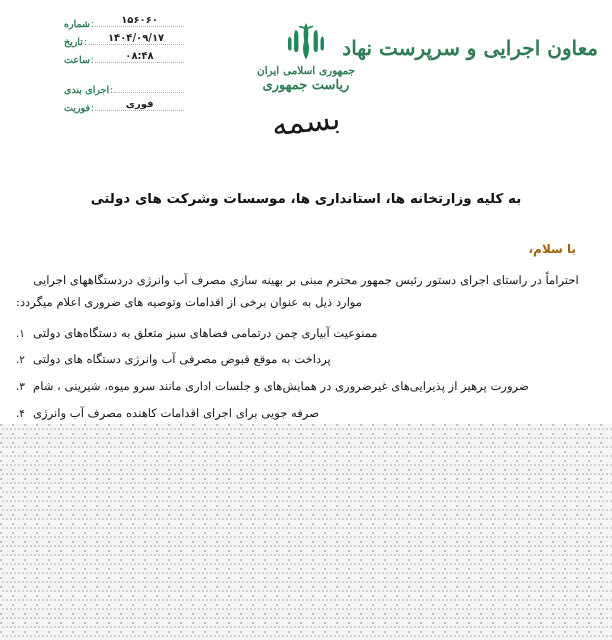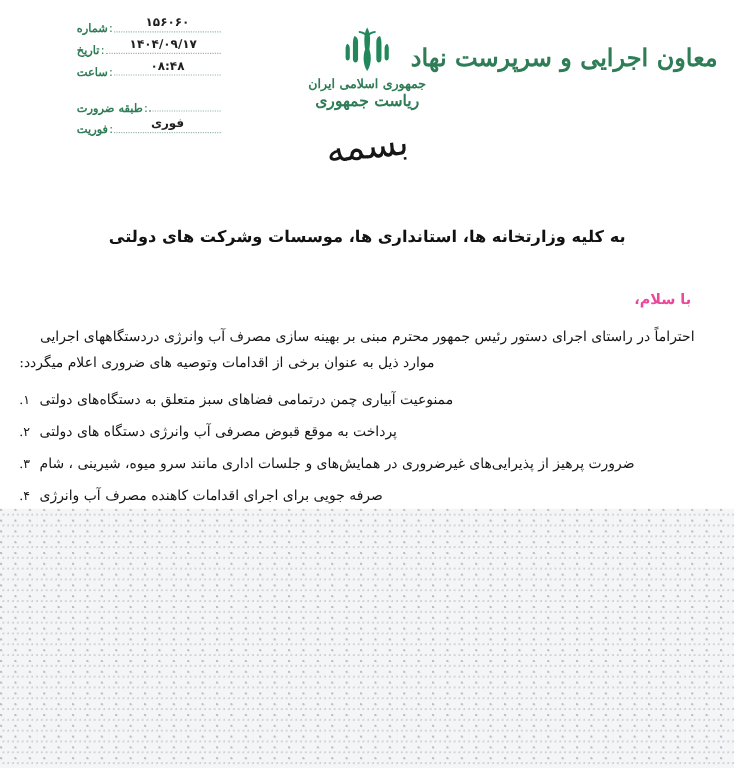--- a/index.html
+++ b/index.html
@@ -175,21 +175,21 @@
     color: #121212;
     letter-spacing: -0.2px;
   }
 
   .salutation {
     margin: 36px 36px 0 0;
     text-align: right;
     font-family: "DejaVu Sans", "Liberation Sans", sans-serif;
     font-size: 12px;
     font-weight: 700;
-    color: #ec4899;
+    color: #a16207;
   }
 
   .para {
     margin: 14px 16px 0 16px;
     text-align: justify;
     text-align-last: center;
     font-family: "DejaVu Serif", "Liberation Serif", serif;
     font-size: 11.6px;
     line-height: 1.75;
     color: #141414;
@@ -279,21 +279,21 @@
 
       <div class="reg-row">
         <span class="reg-label">ساعت</span>
         <span class="reg-colon">:</span>
         <span class="reg-rule">
           <span class="reg-value">۰۸:۴۸</span>
         </span>
       </div>
 
       <div class="reg-row gap">
-        <span class="reg-label">طبقه ضرورت</span>
+        <span class="reg-label">اجرای بندی</span>
         <span class="reg-colon">:</span>
         <span class="reg-rule">
           <span class="reg-value rtl"></span>
         </span>
       </div>
 
       <div class="reg-row">
         <span class="reg-label">فوریت</span>
         <span class="reg-colon">:</span>
         <span class="reg-rule">

